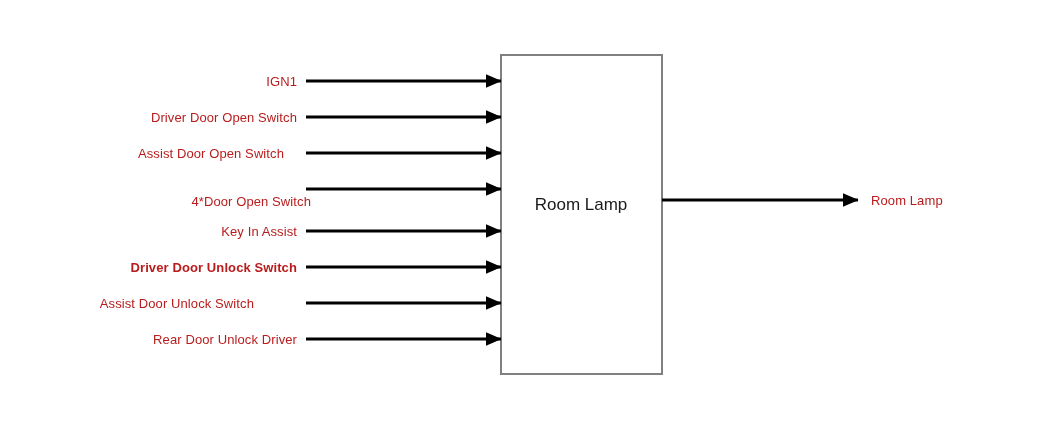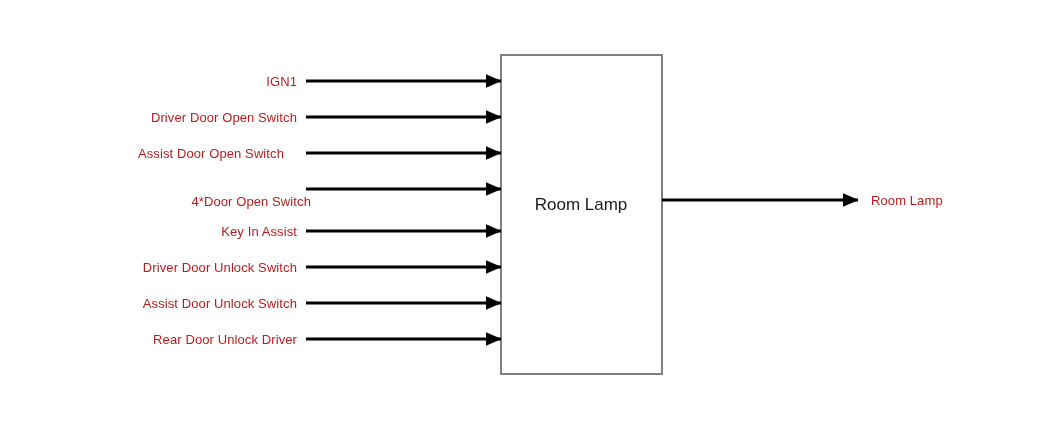--- a/index.html
+++ b/index.html
@@ -84,22 +84,22 @@
   </svg>
 
   <div class="block-title" style="left: 581px; top: 204px;">Room Lamp</div>
 
   <div id="input-labels">
       <div class="io-label input-label" style="right: 753px; top: 81px;">IGN1</div>
       <div class="io-label input-label" style="right: 753px; top: 117px;">Driver Door Open Switch</div>
       <div class="io-label input-label" style="right: 766px; top: 153px;">Assist Door Open Switch</div>
       <div class="io-label input-label" style="right: 739px; top: 189px; margin-top: 12px;">4*Door Open Switch</div>
       <div class="io-label input-label" style="right: 753px; top: 231px;">Key In Assist</div>
-      <div class="io-label input-label" style="right: 753px; top: 267px;">Driver Door Unlock Switch</div>
-      <div class="io-label input-label" style="right: 753px; top: 303px;">Assist Door Unlock Switch</div>
+      <div class="io-label input-label" style="right: 753px; top: 267px; font-weight: bold;">Driver Door Unlock Switch</div>
+      <div class="io-label input-label" style="right: 796px; top: 303px;">Assist Door Unlock Switch</div>
       <div class="io-label input-label" style="right: 753px; top: 339px;">Rear Door Unlock Driver</div>
     </div>
 
   <div id="output-labels">
       <div class="io-label output-label" style="left: 871px; top: 200px;">Room Lamp</div>
     </div>
 
 </div>
 
 </body></html>

